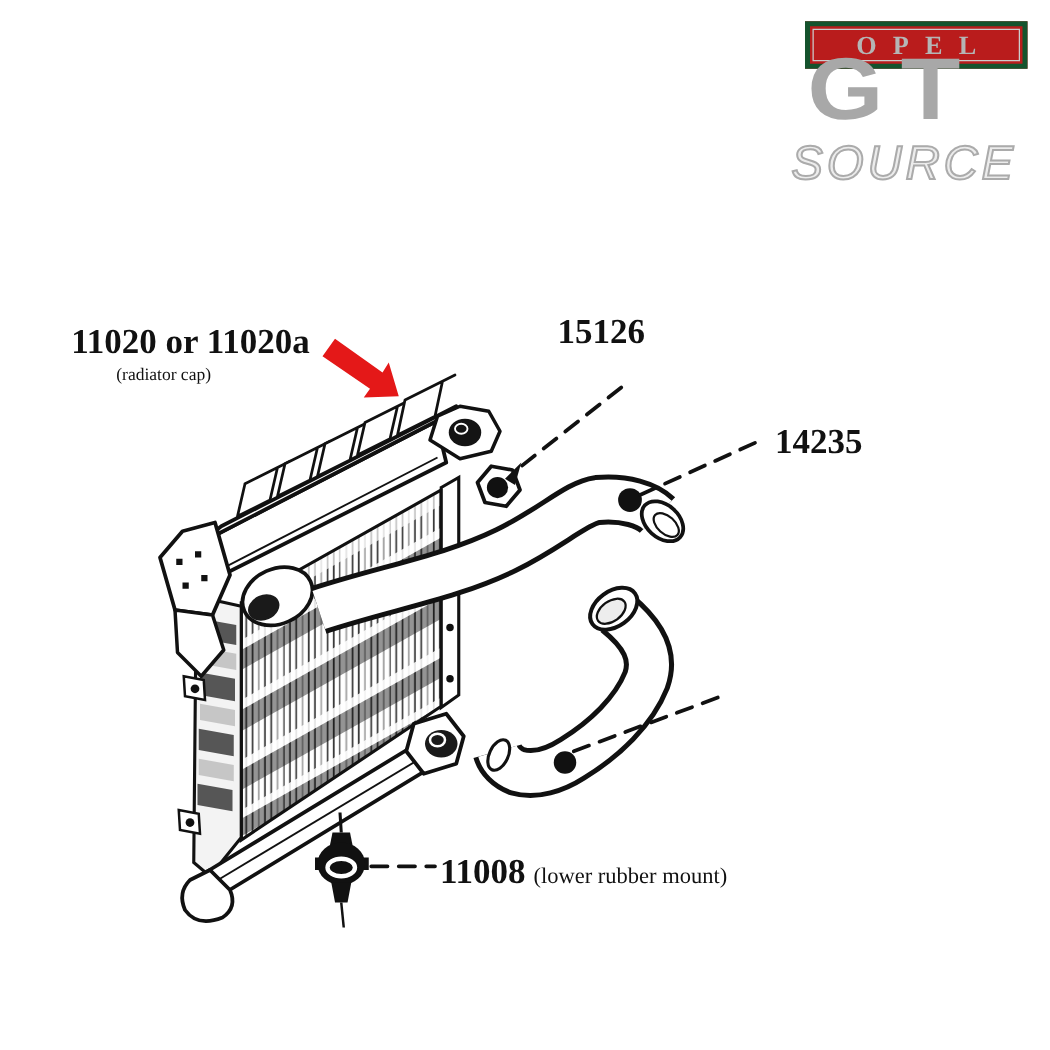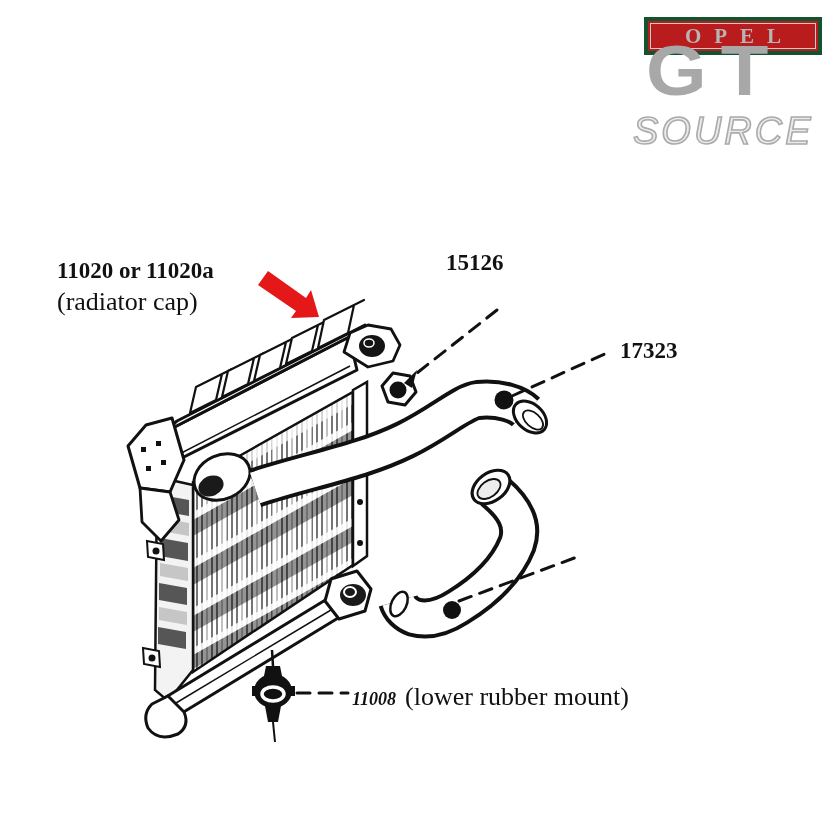--- a/index.html
+++ b/index.html
@@ -29,29 +29,29 @@
     transform:scaleY(.9);transform-origin:top left;
   }
   .source-text{
     position:absolute;left:633px;top:112px;width:210px;
     font-family:"Liberation Sans",sans-serif;font-style:italic;
     font-size:38px;line-height:1;letter-spacing:3px;
     color:#ececec;-webkit-text-stroke:1.6px #ababab;
   }
   
   .part-label{position:absolute;line-height:1.28;white-space:nowrap;}
-  .part-number{font-weight:bold;font-size:23px;}
-  .part-desc{font-size:26px;}
+  .part-number{font-weight:bold;font-size:28px;}
+  .part-desc{font-size:14px;margin-left:36px;}
   .lbl-cap{left:57px;top:256px;}
   .lbl-sidemounts{left:446px;top:248px;}
   .lbl-upper{left:620px;top:336px;}
   .lbl-lower{left:584px;top:541px;}
   .lbl-mount{left:352px;top:680px;font-size:22px;}
-  .lbl-mount .part-number{font-size:18px;font-style:italic;}
-  .lbl-mount .part-desc{font-size:26px;margin-left:.35em;}
+  .lbl-mount .part-number{font-size:28px;}
+  .lbl-mount .part-desc{font-size:18px;margin-left:.35em;}
   
   .art{position:absolute;left:0;top:0;width:840px;height:840px;}
 </style>
 </head>
 <body>
 
 <div class="canvas">
 
   <svg class="art" viewBox="0 0 840 840">
     <defs>
@@ -202,21 +202,21 @@
   <div class="part-label lbl-cap">
     <div class="part-number">11020 or 11020a</div>
     <div class="part-desc">(radiator cap)</div>
   </div>
 
   <div class="part-label lbl-sidemounts">
     <div class="part-number">15126</div>
   </div>
 
   <div class="part-label lbl-upper">
-    <div class="part-number">17323</div>
+    <div class="part-number">14235</div>
   </div>
 
 
   <div class="part-label lbl-mount">
     <span class="part-number">11008</span><span class="part-desc">(lower rubber mount)</span>
   </div>
 
 </div>
 
 </body></html>

